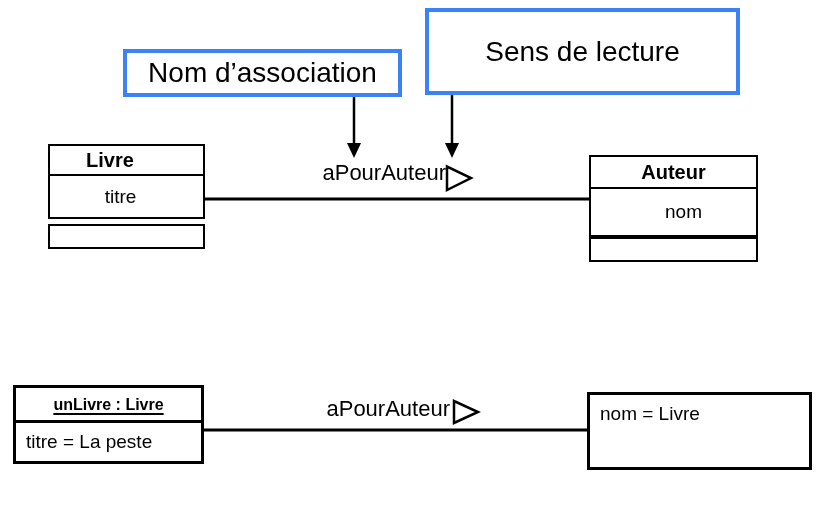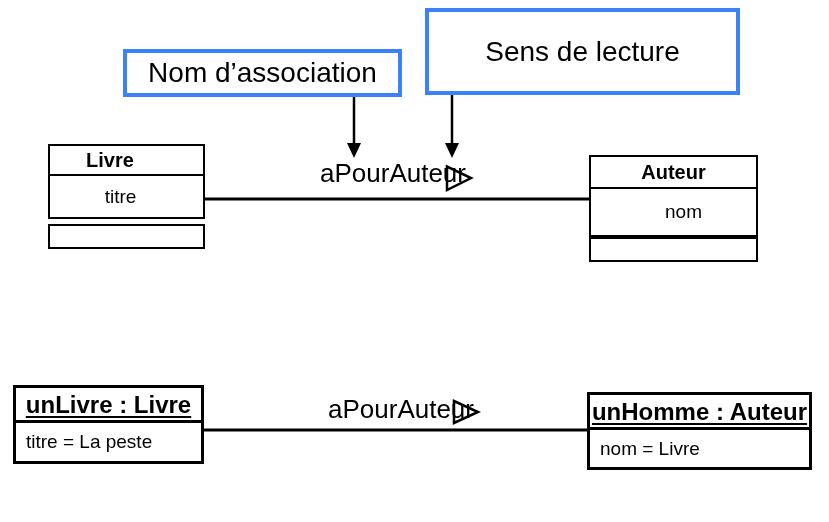--- a/index.html
+++ b/index.html
@@ -58,40 +58,39 @@
   .empty-compartment {
     position: absolute;
     background: #ffffff;
     border: 2px solid #000000;
   }
   .empty-livre  { left: 48px;  top: 224px; width: 157px; height: 25px; }
   .empty-auteur { left: 589px; top: 237px; width: 169px; height: 25px; }
   
   .assoc-label {
     position: absolute;
-    font-size: 26px;
+    font-size: 22px;
     line-height: 24px;
     text-align: right;
     white-space: nowrap;
-    margin-left: 8px;
   }
   .assoc-label-top    { left: 312px; top: 161px; width: 134px; }
   .assoc-label-bottom { left: 320px; top: 397px; width: 130px; }
   
   .obj {
     position: absolute;
     background: #ffffff;
     border: 3px solid #000000;
   }
   .obj-unlivre { left: 13px;  top: 385px; width: 191px; height: 79px; }
   .obj-unhomme { left: 587px; top: 392px; width: 225px; height: 78px; }
   .obj .obj-name {
     border-bottom: 3px solid #000000;
     font-weight: bold;
-    font-size: 24px;
+    font-size: 16px;
     height: 35px;
     line-height: 33px;
     text-align: center;
     text-decoration: underline;
     text-decoration-thickness: 2px;
     text-underline-offset: 3px;
     white-space: nowrap;
   }
   .obj .obj-attr {
     font-size: 19px;
@@ -148,19 +147,18 @@
   <div class="empty-compartment empty-auteur"></div>
 
   <div class="assoc-label assoc-label-top">aPourAuteur</div>
 
   <div class="obj obj-unlivre">
     <div class="obj-name">unLivre : Livre</div>
     <div class="obj-attr">titre = La peste</div>
   </div>
 
   <div class="obj obj-unhomme">
-    <div class="obj-name">unHomme : Auteur</div>
     <div class="obj-attr">nom = Livre</div>
   </div>
 
   <div class="assoc-label assoc-label-bottom">aPourAuteur</div>
 
 </div>
 
 </body></html>

